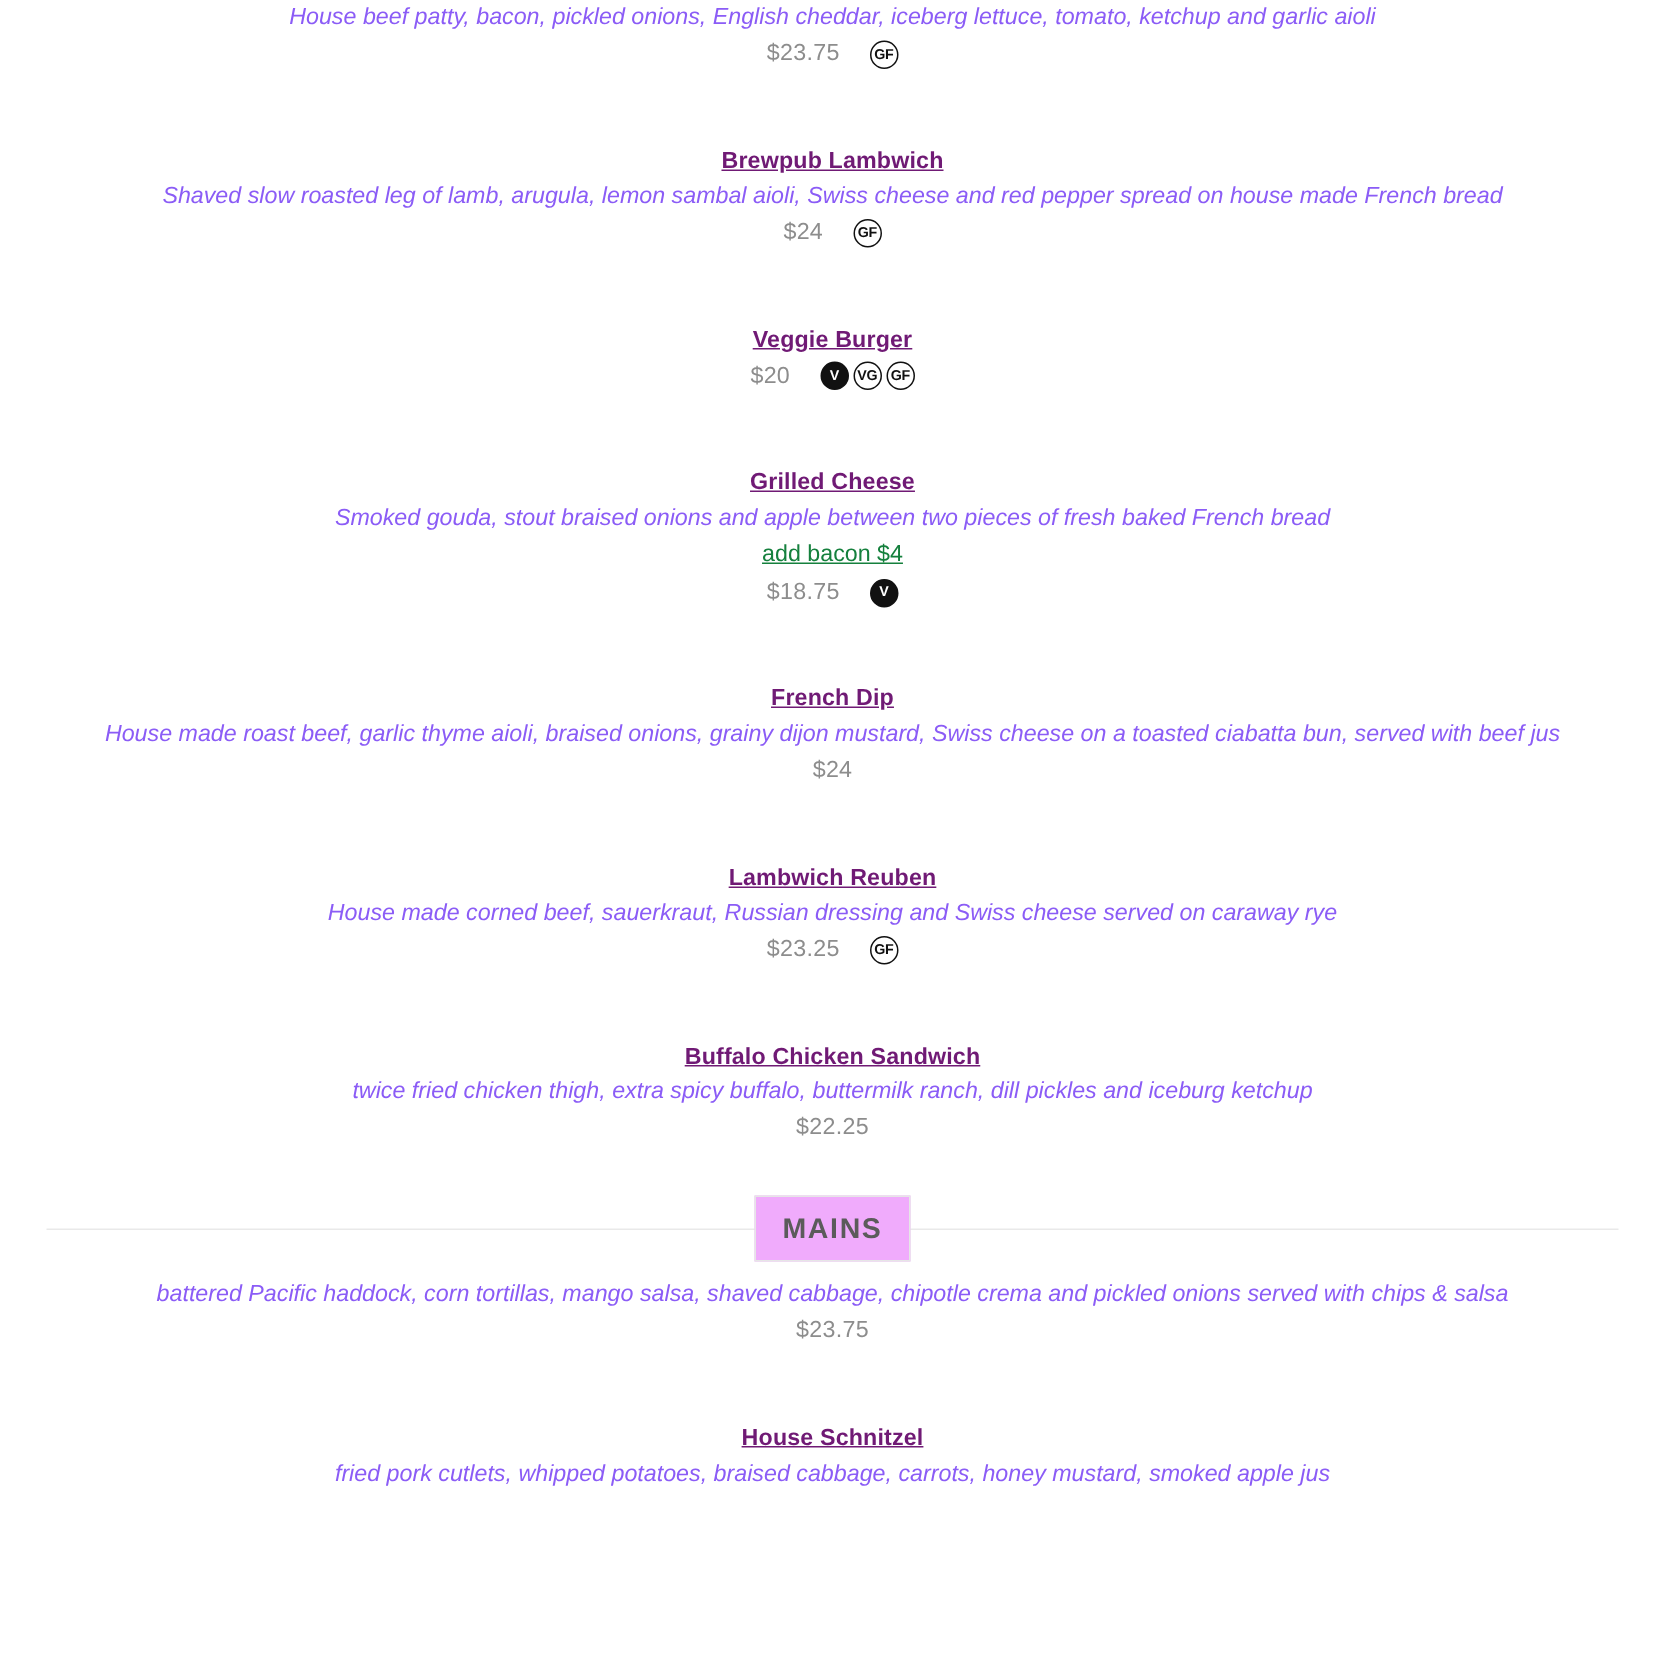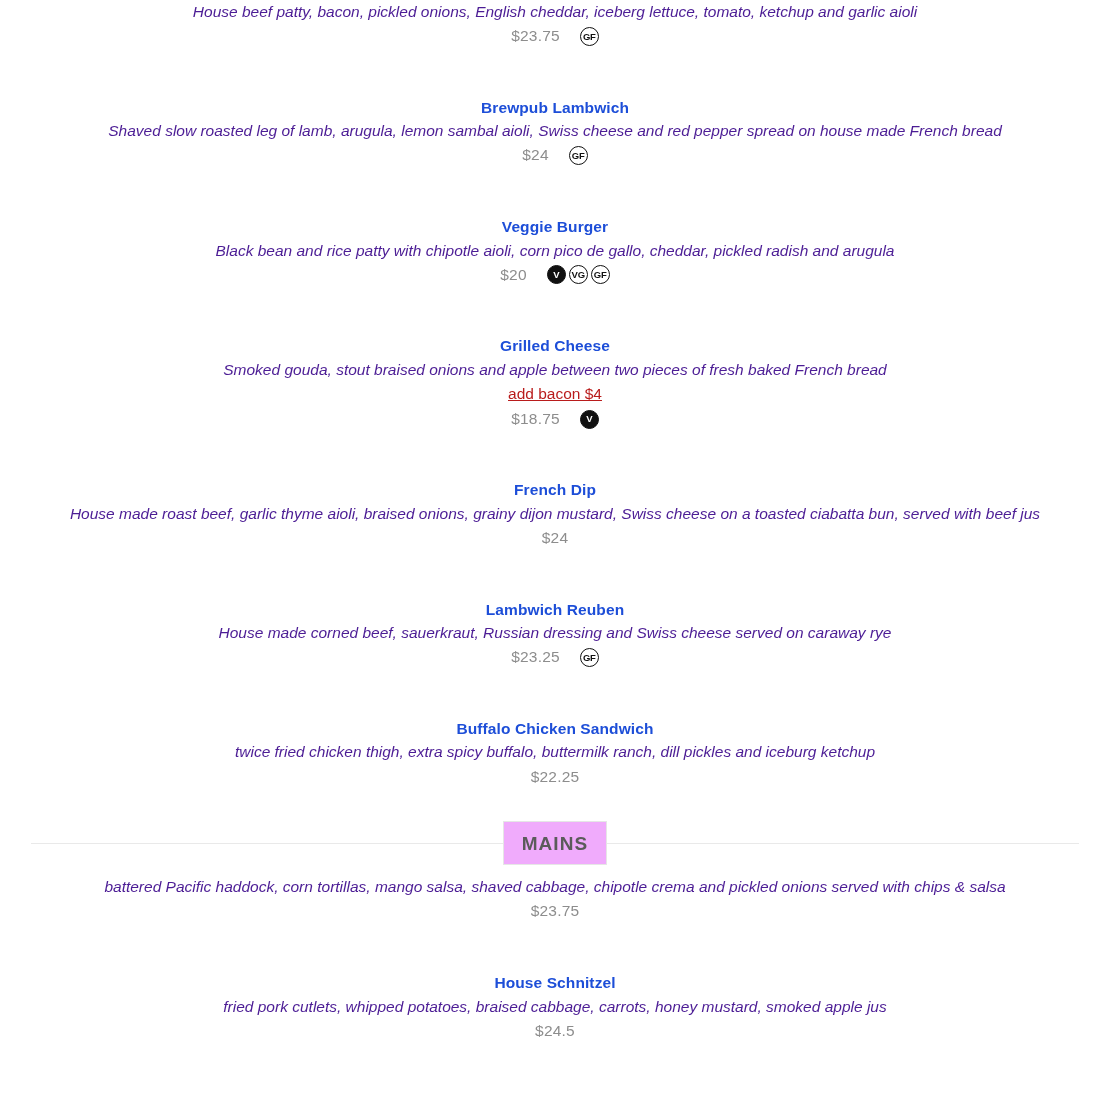--- a/index.html
+++ b/index.html
@@ -25,38 +25,39 @@
 
   
   .menu-item {
     width: 100%;
     text-align: center;
     padding: 0;
   }
   .item-title {
     font-size: 15.5px;
     font-weight: bold;
-    color: #1d4ed8;
+    color: #701a75;
     letter-spacing: 0.1px;
     line-height: 1.45;
     margin: 0;
     padding: 0;
+    text-decoration: underline;
   }
   .item-desc {
     font-size: 15.5px;
     font-style: italic;
     font-weight: normal;
-    color: #4c1d95;
+    color: #8b5cf6;
     line-height: 1.55;
     margin: 0;
     padding: 0 10px;
   }
   .item-option {
     font-size: 15.5px;
-    color: #b91c1c;
+    color: #15803d;
     text-decoration: underline;
     line-height: 1.6;
     margin: 0;
     padding: 0;
   }
   .item-price-row {
     display: flex;
     align-items: center;
     justify-content: center;
     gap: 20px;
@@ -162,21 +163,20 @@
       <div class="item-price-row">
         <span class="item-price">$24</span>
         <span class="badges">
           <span class="badge outline">GF</span>
         </span>
       </div>
     </div>
     <div class="item-gap"></div>
     <div class="menu-item">
       <div class="item-title">Veggie Burger</div>
-      <div class="item-desc">Black bean and rice patty with chipotle aioli, corn pico de gallo, cheddar, pickled radish and arugula</div>
       <div class="item-price-row">
         <span class="item-price">$20</span>
         <span class="badges">
           <span class="badge filled">V</span>
           <span class="badge outline">VG</span>
           <span class="badge outline">GF</span>
         </span>
       </div>
     </div>
     <div class="item-gap"></div>
@@ -228,18 +228,15 @@
     <div class="menu-item">
       <div class="item-desc">battered Pacific haddock, corn tortillas, mango salsa, shaved cabbage, chipotle crema and pickled onions served with chips &amp; salsa</div>
       <div class="item-price-row">
         <span class="item-price">$23.75</span>
       </div>
     </div>
     <div class="item-gap"></div>
     <div class="menu-item">
       <div class="item-title">House Schnitzel</div>
       <div class="item-desc">fried pork cutlets, whipped potatoes, braised cabbage, carrots, honey mustard, smoked apple jus</div>
-      <div class="item-price-row">
-        <span class="item-price">$24.5</span>
-      </div>
     </div>
     <div class="item-gap"></div>
   </div>
 
 </body></html>

